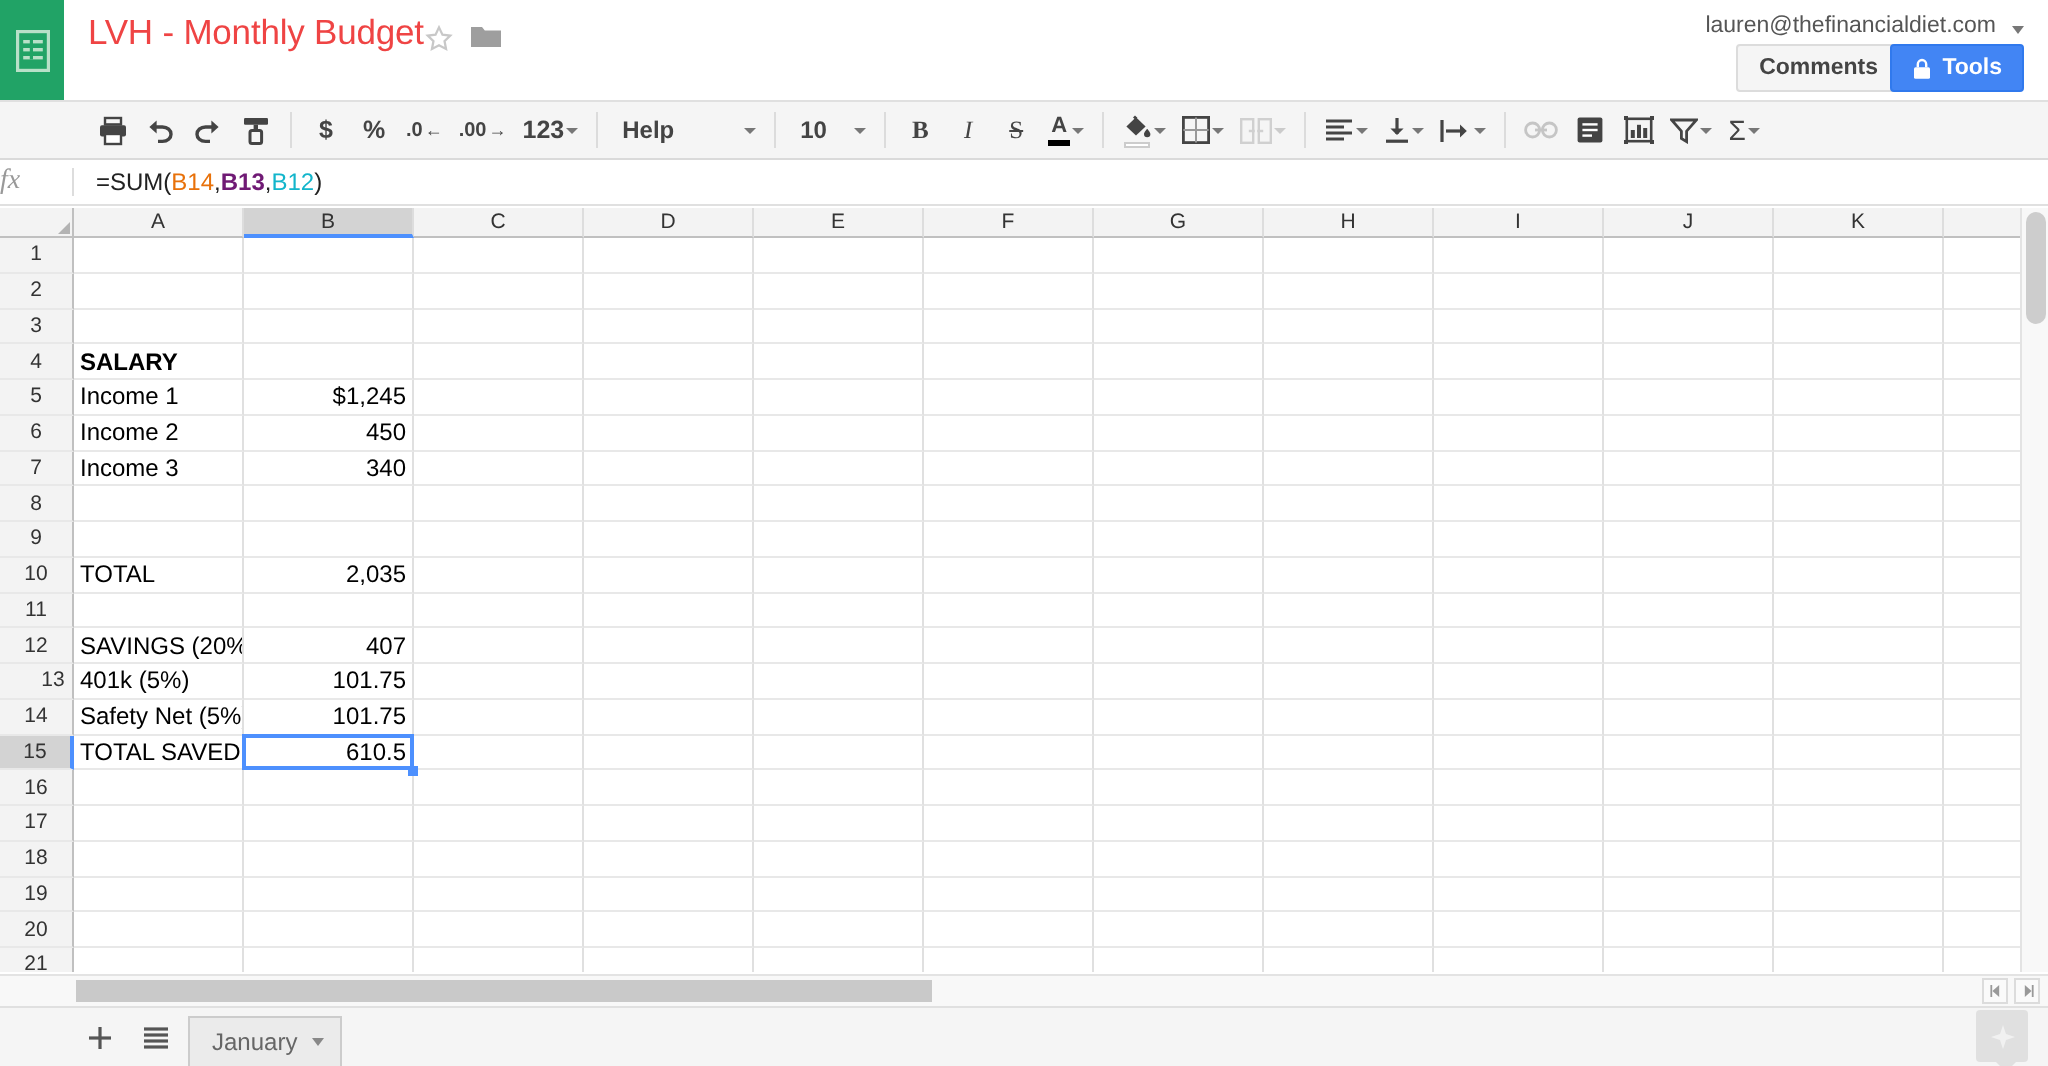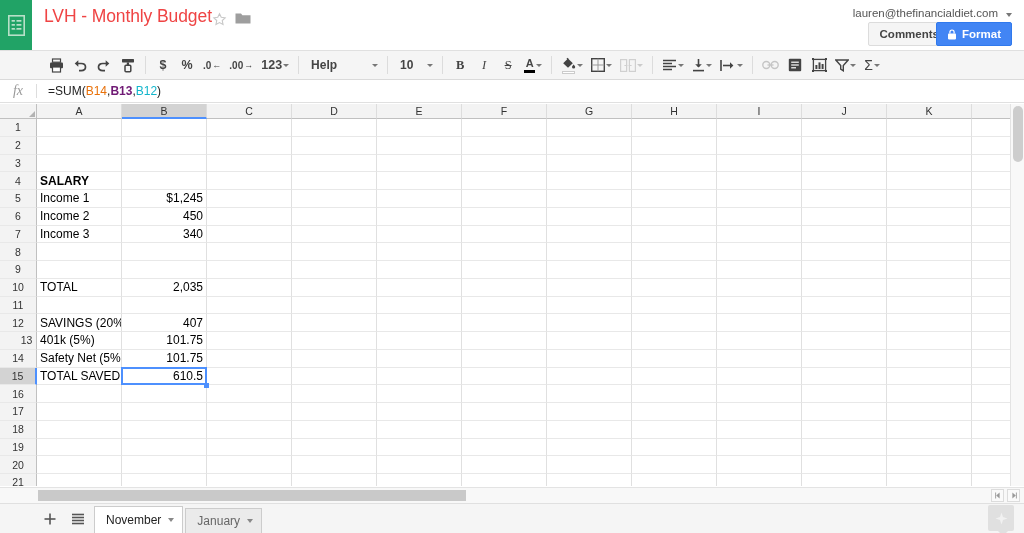--- a/index.html
+++ b/index.html
@@ -79,21 +79,21 @@
   .font-dd { width: 78px; }
   .size-dd { width: 44px; }
 
   
   .formula-bar {
     position: absolute; top: 80px; left: 0; width: 1024px; height: 23px;
     background: #fff; border-bottom: 1px solid #e0e0e0;
     display: flex; align-items: center;
   }
   .fx-label {
-    width: 36px; text-align: center; font-family: "Liberation Serif", serif;
+    width: 36px; text-align: left; font-family: "Liberation Serif", serif;
     font-style: italic; font-size: 14px; color: #999;
   }
   .fx-div { width: 1px; height: 14px; background: #ddd; }
   .formula-text {
     margin-left: 11px; font-size: 12px; color: #222;
     font-family: "Liberation Sans", sans-serif;
   }
   .ref-o { color: #e8710a; }
   .ref-p { color: #701a75; font-weight: bold; }
   .ref-c { color: #12b5cb; }
@@ -231,21 +231,21 @@
     <div class="account-email">lauren@thefinancialdiet.com</div>
     <div class="account-caret"></div>
 
     <div class="btn-comments">Comments</div>
 
     <div class="btn-share">
       <svg width="10" height="11" viewBox="0 0 10 11">
         <rect x="1" y="4.6" width="8" height="5.8" rx="0.8" fill="#fff"></rect>
         <path d="M2.9 4.6V3.1a2.1 2.1 0 0 1 4.2 0v1.5" fill="none" stroke="#fff" stroke-width="1.2"></path>
       </svg>
-      <span>Format</span>
+      <span>Tools</span>
     </div>
   </div>
 
   <div class="toolbar">
     <div class="tb-btn">
       <svg width="15" height="15" viewBox="0 0 15 15">
         <rect x="3.5" y="1" width="8" height="3.2" fill="none" stroke="#444" stroke-width="1.2"></rect>
         <rect x="1" y="4.6" width="13" height="5.6" rx="1" fill="#444"></rect>
         <rect x="3.5" y="9" width="8" height="5" fill="#fff" stroke="#444" stroke-width="1.2"></rect>
       </svg>
@@ -804,24 +804,20 @@
     <div class="sb-icon">
       <svg width="14" height="12" viewBox="0 0 14 12">
         <g stroke="#555" stroke-width="1.6">
           <line x1="1" y1="1.5" x2="13" y2="1.5"></line>
             <line x1="1" y1="4.5" x2="13" y2="4.5"></line>
           <line x1="1" y1="7.5" x2="13" y2="7.5"></line>
             <line x1="1" y1="10.5" x2="13" y2="10.5"></line>
         </g>
       </svg>
     </div>
-    <div class="sheet-tab active">
-      <span>November</span>
-      <span class="tab-caret"></span>
-    </div>
     <div class="sheet-tab">
       <span>January</span>
       <span class="tab-caret"></span>
     </div>
     <div class="explore-btn">
       <svg width="15" height="15" viewBox="0 0 15 15">
         <path d="M7.5 1.5l1.5 4.5 4.5 1.5-4.5 1.5-1.5 4.5L6 9 1.5 7.5 6 6z" fill="#f1f1f1"></path>
       </svg>
     </div>
   </div>

